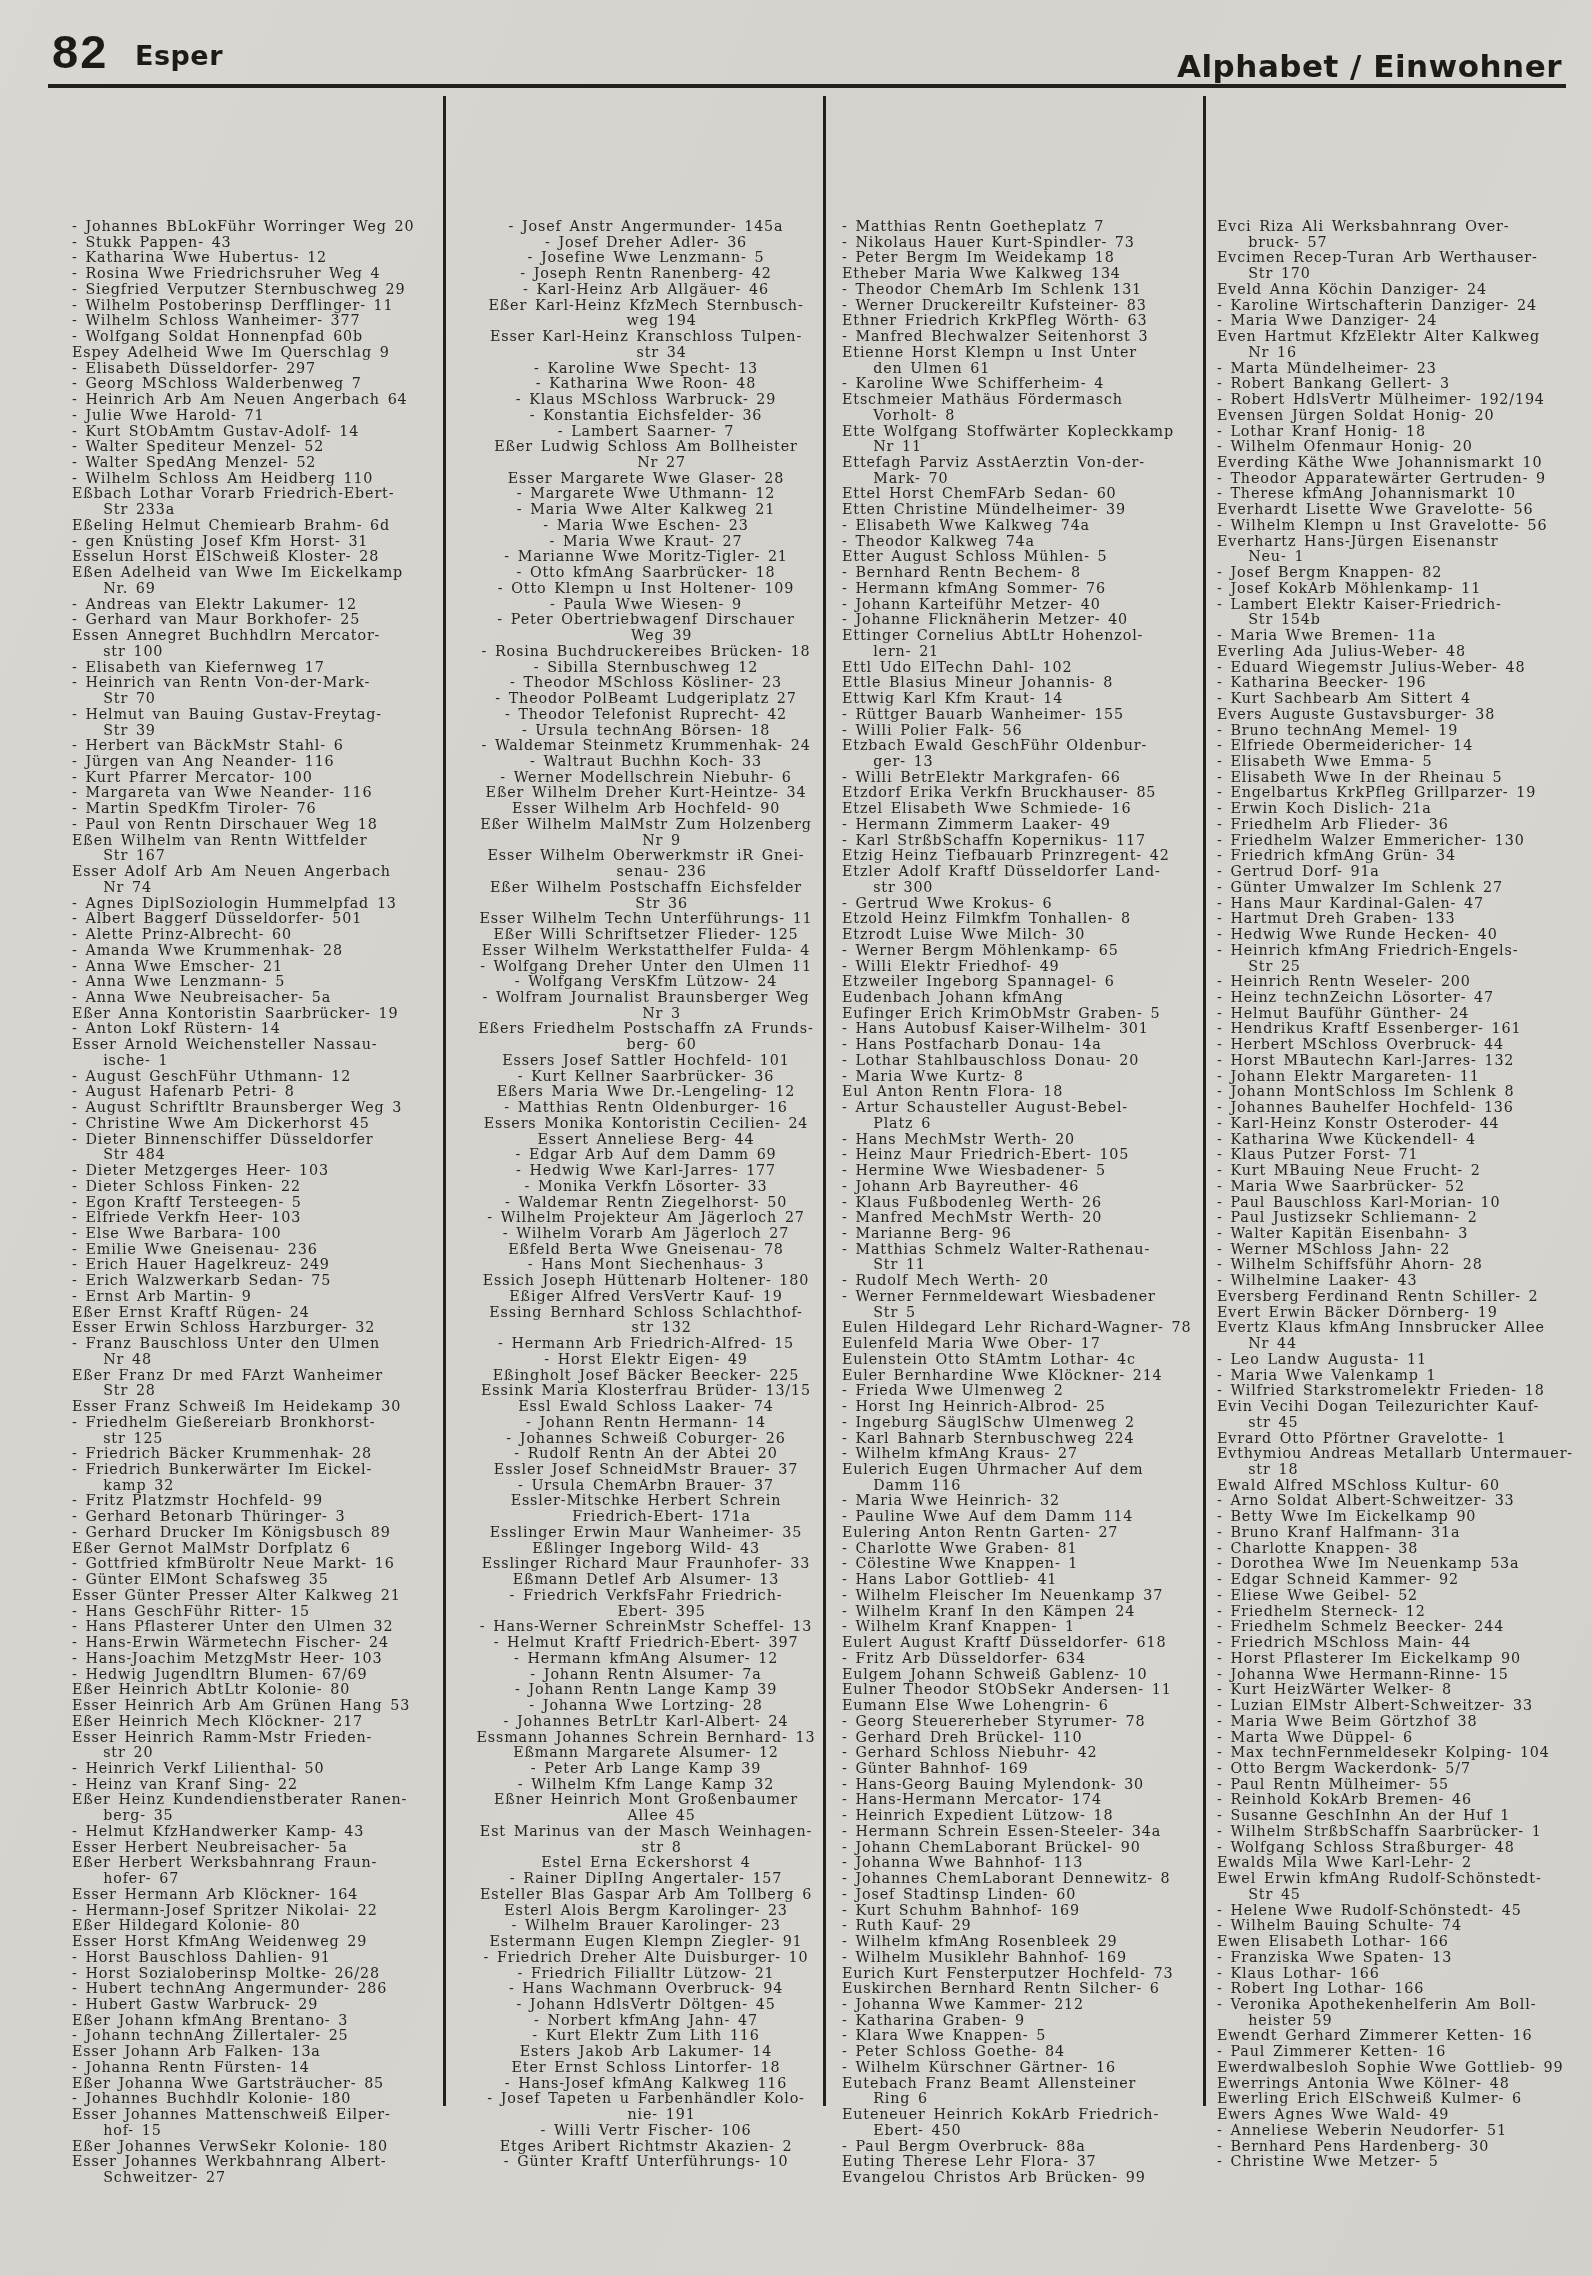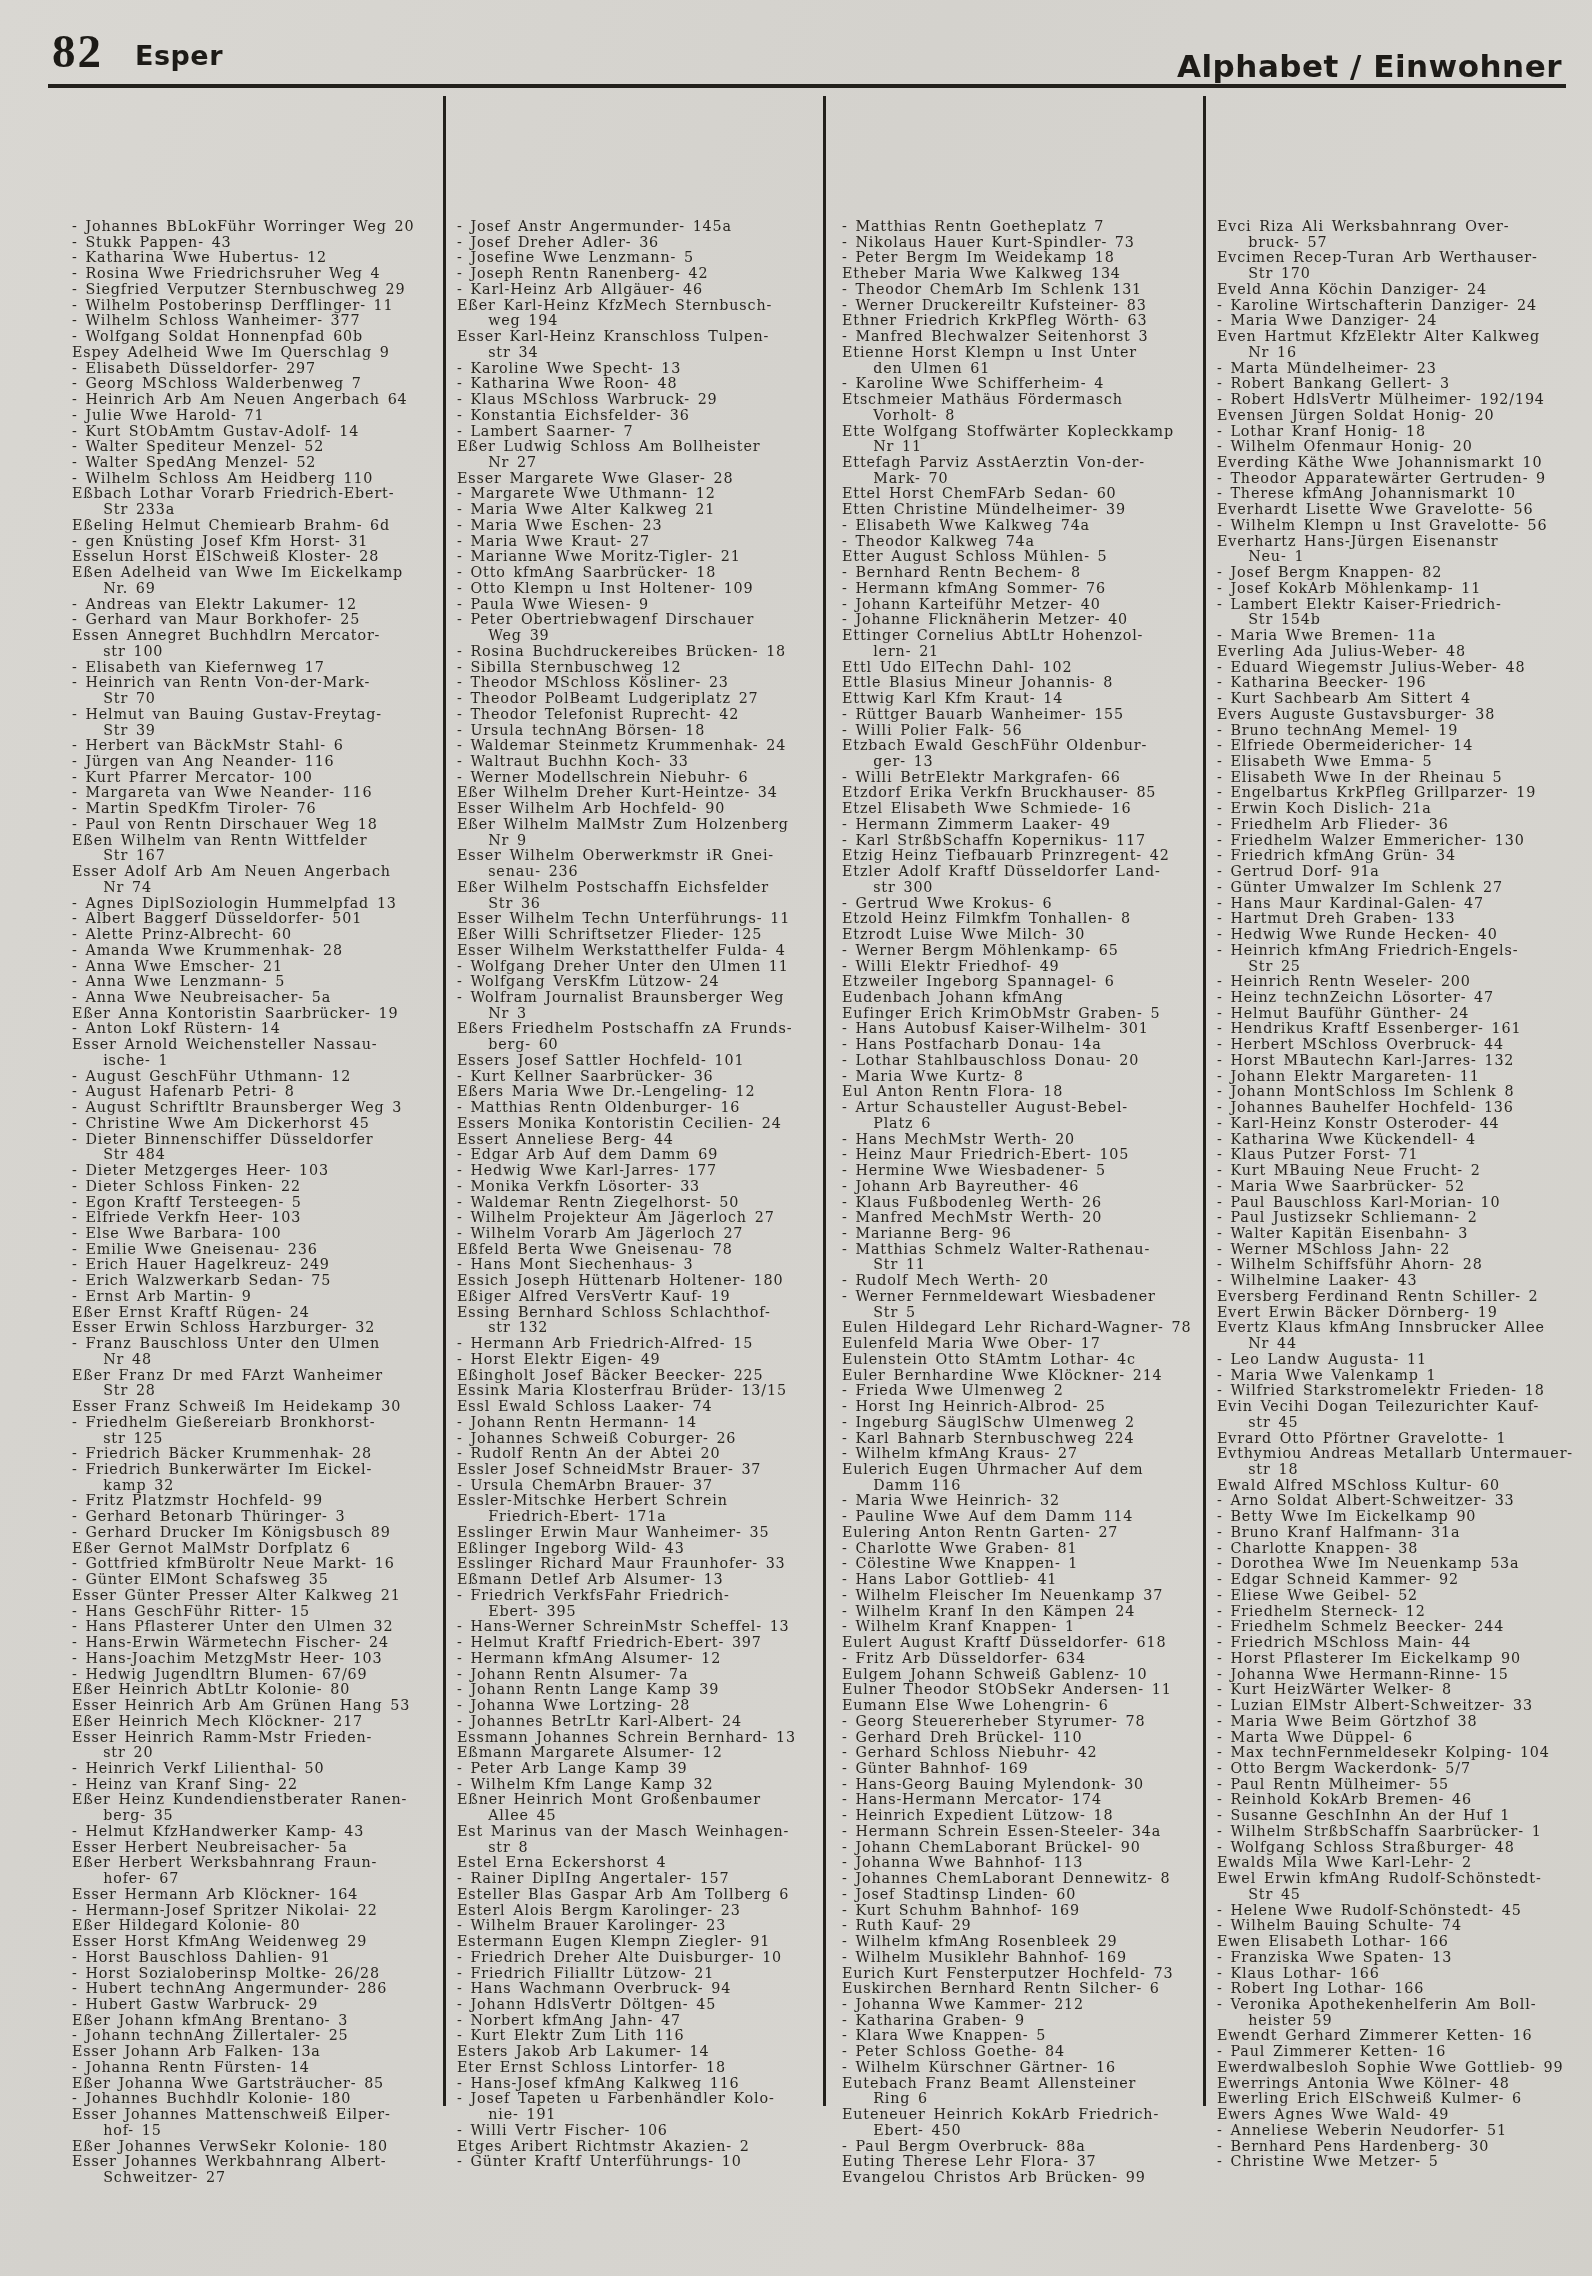--- a/index.html
+++ b/index.html
@@ -4,21 +4,21 @@
 <style>
   html,body{margin:0;padding:0;}
   body{
     width:1592px;height:2276px;position:relative;overflow:hidden;
     background:linear-gradient(112deg,#d9d7d2 0%,#d4d2cd 38%,#d7d5d0 70%,#d2d0ca 100%);
     font-family:"DejaVu Serif","Liberation Serif",serif;
     color:#28251f;
   }
   .pagehead-num{
     position:absolute;left:52px;top:24px;
-    font-family:Liberation Serif, serif;
+    font-family:Liberation Sans, sans-serif;
     font-weight:800;font-size:47px;letter-spacing:2px;color:#1d1b17;
   }
   .pagehead-left{
     position:absolute;left:135px;top:40px;
     font-family:"DejaVu Sans","Liberation Sans",sans-serif;
     font-weight:700;font-size:27px;color:#1d1b17;letter-spacing:0.5px;
   }
   .pagehead-right{
     position:absolute;right:30px;top:48px;
     font-family:"DejaVu Sans","Liberation Sans",sans-serif;
@@ -30,21 +30,21 @@
   }
   .vrule{
     position:absolute;top:96px;width:3px;height:2010px;background:#23211c;
   }
   .vrule.r1{left:443px;}
   .vrule.r2{left:823px;}
   .vrule.r3{left:1203px;}
   .cols{position:absolute;left:0;top:12px;width:1526px;height:2276px;}
   .col{position:absolute;top:207px;width:378px;}
   .col:nth-child(1){left:72px;}
-  .col:nth-child(2){left:457px;}
+  .col:nth-child(2){left:457px;text-align:center;}
   .col:nth-child(3){left:842px;}
   .col:nth-child(4){left:1217px;}
   .line{
     white-space:pre;
     font-size:14.3px;line-height:15.74px;
     letter-spacing:0.85px;word-spacing:2.4px;
     font-weight:500;
   }
 </style>
 </head>

